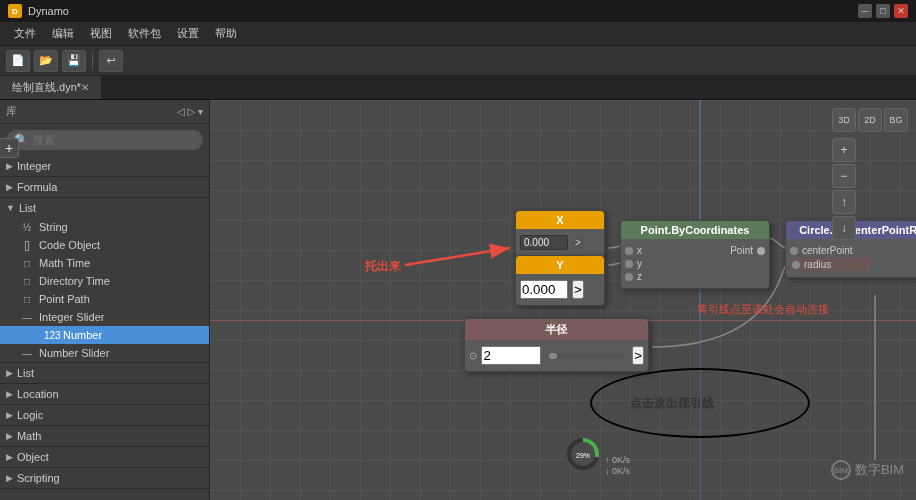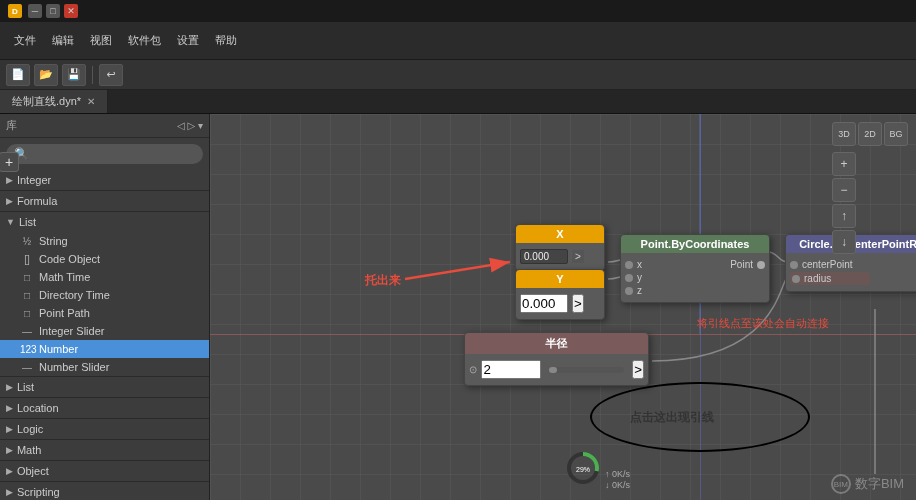--- a/index.html
+++ b/index.html
@@ -38,21 +38,21 @@
       background: #555;
       border-radius: 2px;
       cursor: pointer;
       display: flex; align-items: center; justify-content: center;
       font-size: 9px; color: #ccc;
     }
     #title-bar .win-btn.close { background: #c0392b; }
 
     
     #menu-bar {
-      height: 38px;
+      height: 24px;
       background: #2b2b2b;
       display: flex;
       align-items: center;
       padding: 0 6px;
       color: #ccc;
       font-size: 11px;
       border-bottom: 1px solid #1a1a1a;
     }
     #menu-bar .menu-item {
       padding: 2px 8px;
@@ -65,21 +65,20 @@
       height: 24px;
       background: #252525;
       display: flex;
       align-items: stretch;
       border-bottom: 1px solid #111;
     }
     #tab-bar .tab {
       padding: 0 12px;
       display: flex;
       align-items: center;
-      gap: 6px;
       color: #ccc;
       font-size: 11px;
       background: #3a3a3a;
       border-right: 1px solid #222;
       cursor: pointer;
     }
     #tab-bar .tab .close-btn { color: #aaa; font-size: 10px; }
     #tab-bar .spacer { flex: 1; background: #252525; }
 
     
@@ -414,20 +413,21 @@
       font-size: 14px;
       cursor: pointer;
       z-index: 10;
     }
   </style>
 </head>
 <body>
 
 <div id="title-bar">
   <div class="app-icon">D</div>
+  <span class="title-text">Dynamo</span>
   <div class="win-controls">
     <div class="win-btn">─</div>
     <div class="win-btn">□</div>
     <div class="win-btn close">✕</div>
   </div>
 </div>
 
 <div id="menu-bar">
   <div class="menu-item">文件</div>
   <div class="menu-item">编辑</div>
@@ -458,20 +458,21 @@
   <div id="sidebar" style="position:relative;">
     <div id="sidebar-header">
       <span>库</span>
       <span style="color:#aaa;font-size:10px;">◁ ▷ ▾</span>
     </div>
 
     <div class="add-node-btn" style="position:absolute;left:-1px;top:38px;z-index:20;">+</div>
 
     <div id="search-box">
       <span class="search-icon">🔍</span>
+      <input type="text" placeholder="搜索" style="">
     </div>
 
     <div class="sidebar-section">
       <div class="sidebar-section-header">
         <span class="arrow">▶</span>
         <span>Integer</span>
       </div>
     </div>
 
     <div class="sidebar-section">
@@ -504,21 +505,21 @@
       </div>
       <div class="sidebar-item">
         <span class="item-icon">□</span>
         <span>Point Path</span>
       </div>
       <div class="sidebar-item">
         <span class="item-icon">—</span>
         <span>Integer Slider</span>
       </div>
       <div class="sidebar-item active">
-        <span class="item-icon" style="color:white;">123</span>
+        <span class="item-icon" style="color:white;margin-left:24px;">123</span>
         <span>Number</span>
       </div>
       <div class="sidebar-item">
         <span class="item-icon">—</span>
         <span>Number Slider</span>
       </div>
     </div>
 
     <div class="sidebar-section">
       <div class="sidebar-section-header">

